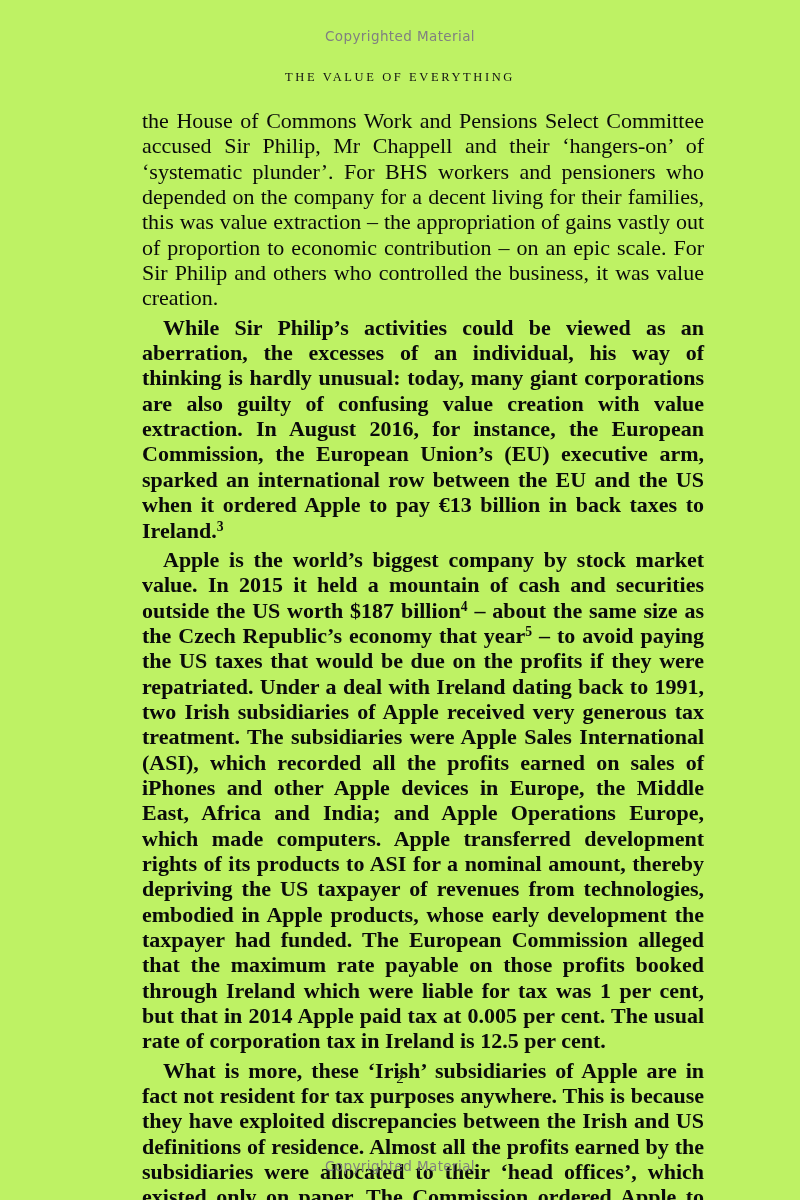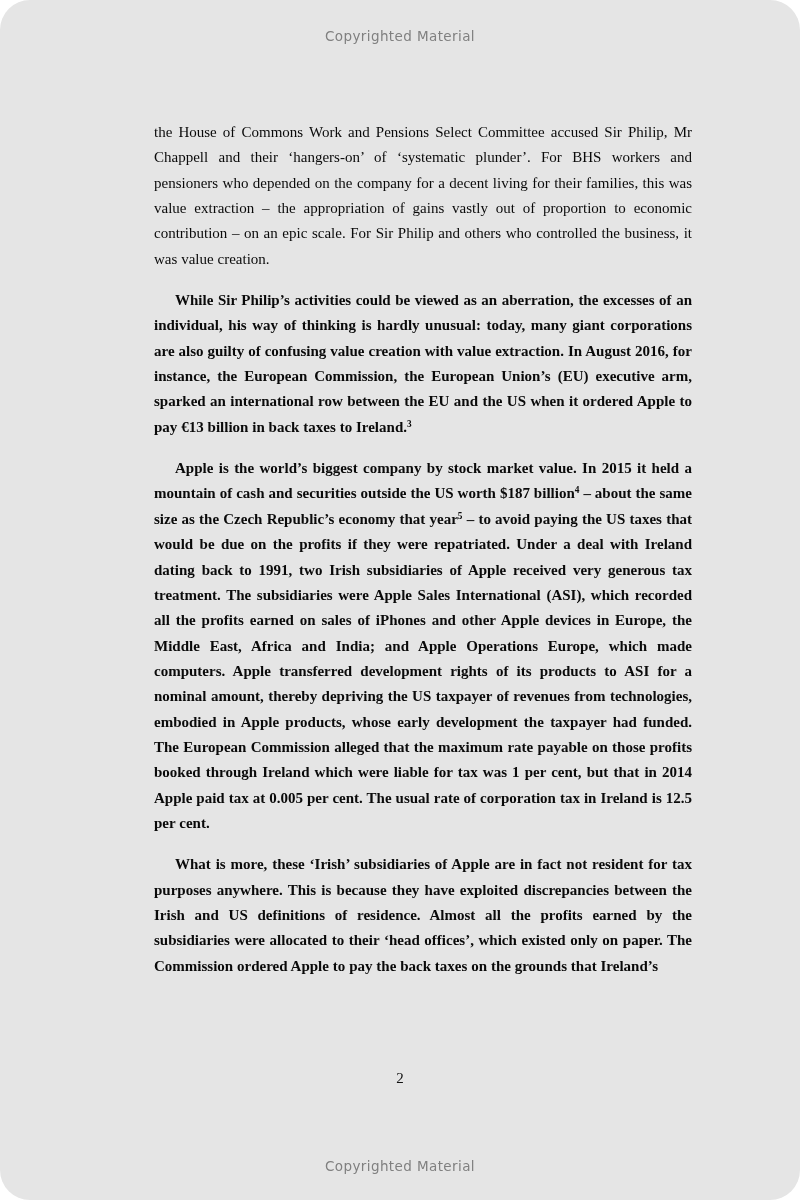--- a/index.html
+++ b/index.html
@@ -15,22 +15,21 @@
     font-family: "Liberation Serif", "DejaVu Serif", serif;
     color: #000000;
     -webkit-font-smoothing: antialiased;
   }
 
   .page {
     position: absolute;
     inset: 0;
     width: 800px;
     height: 1200px;
-    background: #e5e5e5;
-    border-radius: 30px;
+    background: #bef264;
   }
 
   
   .watermark {
     position: absolute;
     left: 0;
     width: 800px;
     text-align: center;
     font-family: "DejaVu Sans", "Liberation Sans", sans-serif;
     font-size: 13.5px;
@@ -59,22 +58,22 @@
 
   
   .textblock {
     position: absolute;
     left: 138px;
     top: 104px;
     width: 570px;
   }
 
   .para {
-    margin: 16px;
-    font-size: 15px;
+    margin: 4px;
+    font-size: 22px;
     line-height: 25.35px;
     text-align: justify;
     text-justify: inter-word;
     color: #0a0a0a;
     word-spacing: 0.1px;
     hyphens: manual;
   }
   .para + .para { margin-top: 0; }
   .para.indent { text-indent: 21px; font-weight: bold; }
 
@@ -95,20 +94,21 @@
     color: #111111;
   }
 </style>
 </head>
 <body>
 
 <div class="page">
 
   <div class="watermark watermark-top">Copyrighted Material</div>
 
+  <div class="running-head">The Value of Everything</div>
 
   <div class="textblock">
     <p class="para">the House of Commons Work and Pensions Select Committee accused Sir Philip, Mr Chappell and their ‘hangers-on’ of ‘systematic plunder’. For BHS workers and pensioners who depended on the company for a decent living for their families, this was value extraction – the appropriation of gains vastly out of proportion to economic contribution – on an epic scale. For Sir Philip and others who controlled the business, it was value creation.</p>
     <p class="para indent">While Sir Philip’s activities could be viewed as an aberration, the excesses of an individual, his way of thinking is hardly unusual: today, many giant corporations are also guilty of confusing value creation with value extraction. In August 2016, for instance, the European Commission, the European Union’s (EU) executive arm, sparked an international row between the EU and the US when it ordered Apple to pay €13 billion in back taxes to Ireland.<sup>3</sup></p>
     <p class="para indent">Apple is the world’s biggest company by stock market value. In 2015 it held a mountain of cash and securities outside the US worth $187 billion<sup>4</sup> – about the same size as the Czech Republic’s economy that year<sup>5</sup> – to avoid paying the US taxes that would be due on the profits if they were repatriated. Under a deal with Ireland dating back to 1991, two Irish subsidiaries of Apple received very generous tax treatment. The subsidiaries were Apple Sales International (ASI), which recorded all the profits earned on sales of iPhones and other Apple devices in Europe, the Middle East, Africa and India; and Apple Operations Europe, which made computers. Apple transferred development rights of its products to ASI for a nominal amount, thereby depriving the US taxpayer of revenues from technologies, embodied in Apple products, whose early development the taxpayer had funded. The European Commission alleged that the maximum rate payable on those profits booked through Ireland which were liable for tax was 1 per cent, but that in 2014 Apple paid tax at 0.005 per cent. The usual rate of corporation tax in Ireland is 12.5 per cent.</p>
     <p class="para indent">What is more, these ‘Irish’ subsidiaries of Apple are in fact not resident for tax purposes anywhere. This is because they have exploited discrepancies between the Irish and US definitions of residence. Almost all the profits earned by the subsidiaries were allocated to their ‘head offices’, which existed only on paper. The Commission ordered Apple to pay the back taxes on the grounds that Ireland’s</p>
   </div>
 
   <div class="folio">2</div>
 

